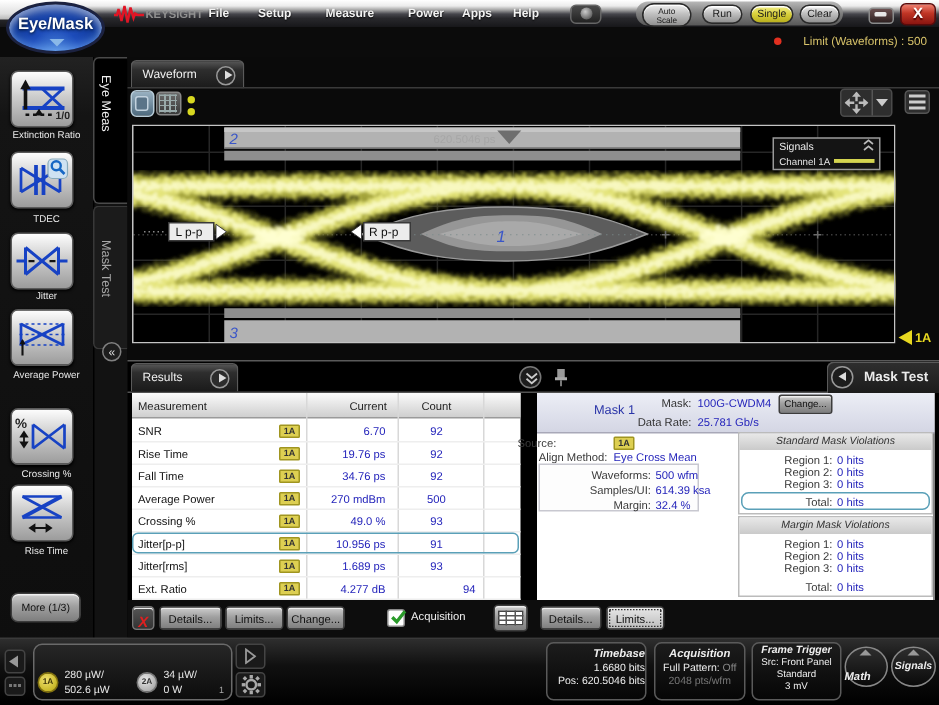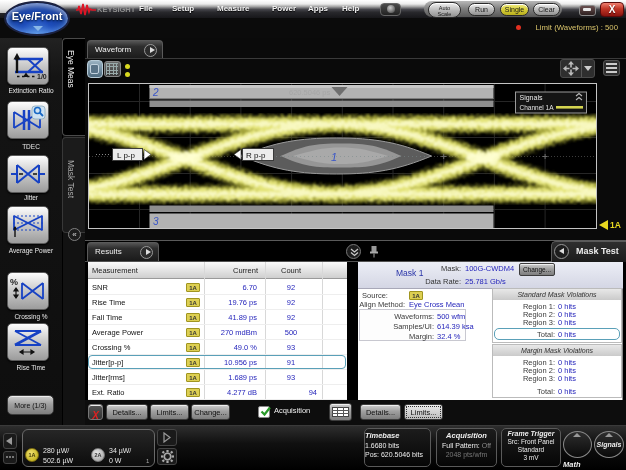--- a/index.html
+++ b/index.html
@@ -39,21 +39,21 @@
 
 <div class="a" style="left:579px;top:5px;width:17px;height:11px;border-radius:3px;background:linear-gradient(#6a5050,#2e2020);border:1px solid #8a8a8a"></div>
 <div class="a" style="left:583px;top:8px;width:8px;height:2.5px;background:#e8e8e8;border-radius:1px"></div>
 <div class="a" style="left:600px;top:2px;width:24px;height:15px;border-radius:4px;background:linear-gradient(#ef8070,#c03525 45%,#8a1510);border:1px solid #5a0a0a;color:#fff;font-weight:bold;font-size:10px;text-align:center;line-height:14px;text-shadow:0 1px 1px #400">X</div>
 
 <div class="a" style="left:0;top:18px;width:626px;height:20px;background:#0b0b0b"></div>
 <div class="a" style="left:516px;top:25px;width:5px;height:5px;border-radius:50%;background:#e23020"></div>
 <div class="a" style="right:8px;top:23px;font-size:7.8px;color:#d8c36a">Limit (Waveforms) : 500</div>
 
 <div class="a" style="left:4px;top:1px;width:66px;height:35px;border-radius:50%;background:radial-gradient(ellipse at 50% 125%,#64a2ea 0%,#1d4cba 42%,#123c9e 68%,#0c2c80 100%);border:2px solid #1c2240;box-shadow:inset 0 4px 5px rgba(255,255,255,.45),inset 0 -2px 6px rgba(130,190,255,.5)"></div>
-<div class="a" style="left:4px;top:10px;width:66px;text-align:center;font-size:11px;font-weight:bold;color:#fff;text-shadow:0 1px 2px #012">Eye/Front</div>
+<div class="a" style="left:4px;top:10px;width:66px;text-align:center;font-size:11px;font-weight:bold;color:#fff;text-shadow:0 1px 2px #012">Eye/Mask</div>
 <div class="a" style="left:33px;top:26px;width:0;height:0;border-left:5px solid transparent;border-right:5px solid transparent;border-top:5px solid #8ab8e8"></div>
 
 <div class="a" style="left:0;top:38px;width:62px;height:390px;background:linear-gradient(#222 0%,#141414 10%,#0e0e0e 100%)"></div>
 <div class="a" style="left:62px;top:38px;width:23px;height:390px;background:#121212;border-left:1px solid #000"></div>
 
 <div class="sbtn" style="top:47px">
     <svg width="38" height="32" viewBox="0 0 38 32">
       <g stroke="#1742c4" stroke-width="2.6" fill="none">
         <path d="M6,9 H34 M6,22 H34"></path>
       </g>
@@ -288,21 +288,21 @@
 <div class="a bluev" style="left:204px;top:283px;width:53px;text-align:right;font-size:7.5px">6.70</div>
 <div class="a bluev" style="left:265px;top:283px;width:52px;text-align:center;font-size:7.5px">92</div>
 <div class="a" style="left:88px;top:295px;width:259px;height:15px;border-bottom:1px solid #eee"></div>
 <div class="a" style="left:92px;top:298px;font-size:7.5px;color:#111">Rise Time</div>
 <div class="a" style="left:186px;top:298px;width:14px;height:9px;background:#ddcf52;border:1px solid #a09520;border-radius:1px;font-size:6px;font-weight:bold;color:#333;text-align:center;line-height:8px">1A</div>
 <div class="a bluev" style="left:204px;top:298px;width:53px;text-align:right;font-size:7.5px">19.76 ps</div>
 <div class="a bluev" style="left:265px;top:298px;width:52px;text-align:center;font-size:7.5px">92</div>
 <div class="a" style="left:88px;top:310px;width:259px;height:15px;border-bottom:1px solid #eee"></div>
 <div class="a" style="left:92px;top:313px;font-size:7.5px;color:#111">Fall Time</div>
 <div class="a" style="left:186px;top:313px;width:14px;height:9px;background:#ddcf52;border:1px solid #a09520;border-radius:1px;font-size:6px;font-weight:bold;color:#333;text-align:center;line-height:8px">1A</div>
-<div class="a bluev" style="left:204px;top:313px;width:53px;text-align:right;font-size:7.5px">41.89 ps</div>
+<div class="a bluev" style="left:204px;top:313px;width:53px;text-align:right;font-size:7.5px">34.76 ps</div>
 <div class="a bluev" style="left:265px;top:313px;width:52px;text-align:center;font-size:7.5px">92</div>
 <div class="a" style="left:88px;top:325px;width:259px;height:15px;border-bottom:1px solid #eee"></div>
 <div class="a" style="left:92px;top:328px;font-size:7.5px;color:#111">Average Power</div>
 <div class="a" style="left:186px;top:328px;width:14px;height:9px;background:#ddcf52;border:1px solid #a09520;border-radius:1px;font-size:6px;font-weight:bold;color:#333;text-align:center;line-height:8px">1A</div>
 <div class="a bluev" style="left:204px;top:328px;width:53px;text-align:right;font-size:7.5px">270 mdBm</div>
 <div class="a bluev" style="left:265px;top:328px;width:52px;text-align:center;font-size:7.5px">500</div>
 <div class="a" style="left:88px;top:340px;width:259px;height:15px;border-bottom:1px solid #eee"></div>
 <div class="a" style="left:92px;top:343px;font-size:7.5px;color:#111">Crossing %</div>
 <div class="a" style="left:186px;top:343px;width:14px;height:9px;background:#ddcf52;border:1px solid #a09520;border-radius:1px;font-size:6px;font-weight:bold;color:#333;text-align:center;line-height:8px">1A</div>
 <div class="a bluev" style="left:204px;top:343px;width:53px;text-align:right;font-size:7.5px">49.0 %</div>
@@ -343,21 +343,21 @@
 
 <div class="a" style="left:358px;top:262px;width:265px;height:138px;background:#fff;border-right:1px solid #888"></div>
 <div class="a" style="left:358px;top:262px;width:265px;height:27px;background:linear-gradient(#eceef6,#d4d6e4);border-bottom:1px solid #a8a8b8"></div>
 <div class="a" style="left:396px;top:268px;font-size:8.5px;color:#2a35a8">Mask 1</div>
 <div class="a" style="left:404px;top:264px;width:57px;text-align:right;font-size:7.5px;color:#333">Mask:</div>
 <div class="a bluev" style="left:465px;top:264px;font-size:7.5px">100G-CWDM4</div>
 <div class="gbtn" style="left:519px;top:263px;width:36px;height:13px;font-size:6.5px;line-height:12px;border-radius:2px">Change...</div>
 <div class="a" style="left:404px;top:277px;width:57px;text-align:right;font-size:7.5px;color:#333">Data Rate:</div>
 <div class="a bluev" style="left:465px;top:277px;font-size:7.5px">25.781 Gb/s</div>
 
-<div class="a glab" style="left:345px;top:291px;width:60px;text-align:center;font-size:7.5px">Source:</div>
+<div class="a glab" style="left:345px;top:291px;width:60px;text-align:left;font-size:7.5px">Source:</div>
 <div class="a" style="left:409px;top:291px;width:14px;height:9px;background:#ddcf52;border:1px solid #a09520;border-radius:1px;font-size:6px;font-weight:bold;color:#333;text-align:center;line-height:8px">1A</div>
 <div class="a glab" style="left:345px;top:300px;width:60px;text-align:right;font-size:7.5px">Align Method:</div>
 <div class="a bluev" style="left:409px;top:300px;font-size:7.5px">Eye Cross Mean</div>
 <div class="a" style="left:359px;top:309px;width:107px;height:32px;border:1px solid #c8c8d0;background:#fdfdfd"></div>
 <div class="a glab" style="left:361px;top:312px;width:73px;text-align:right;font-size:7.5px">Waveforms:</div>
 <div class="a bluev" style="left:437px;top:312px;font-size:7.5px">500 wfm</div>
 <div class="a glab" style="left:361px;top:322px;width:73px;text-align:right;font-size:7.5px">Samples/UI:</div>
 <div class="a bluev" style="left:437px;top:322px;font-size:7.5px">614.39 ksa</div>
 <div class="a glab" style="left:361px;top:332px;width:73px;text-align:right;font-size:7.5px">Margin:</div>
 <div class="a bluev" style="left:437px;top:332px;font-size:7.5px">32.4 %</div>
@@ -413,37 +413,37 @@
       <rect x="5.4" y="10.6" width="2.2" height="2.4"></rect>
       <rect x="0" y="5.4" width="2.4" height="2.2"></rect>
       <rect x="10.6" y="5.4" width="2.4" height="2.2"></rect>
       <rect x="1.2" y="1.2" width="2.2" height="2.2" transform="rotate(45 2.3 2.3)"></rect>
       <rect x="9.6" y="1.2" width="2.2" height="2.2" transform="rotate(45 10.7 2.3)"></rect>
       <rect x="1.2" y="9.6" width="2.2" height="2.2" transform="rotate(45 2.3 10.7)"></rect>
       <rect x="9.6" y="9.6" width="2.2" height="2.2" transform="rotate(45 10.7 10.7)"></rect>
     </g>
   </svg>
 
-<div class="a" style="left:364px;top:428px;width:67px;height:39px;background:linear-gradient(#1c1c1c,#060606);border:1px solid #5a5a5a;border-radius:5px;text-align:left;color:#eee">
+<div class="a" style="left:364px;top:428px;width:67px;height:39px;background:linear-gradient(#1c1c1c,#060606);border:1px solid #5a5a5a;border-radius:5px;text-align:right;color:#eee">
 <div style="font-size:7.5px;font-weight:bold;font-style:italic;margin-top:2px">Timebase</div>
 <div style="font-size:7px;margin-top:2px">1.6680 bits</div>
 <div style="font-size:7px;margin-top:2px">Pos: 620.5046 bits</div>
   </div>
 
 <div class="a" style="left:436px;top:428px;width:61px;height:39px;background:linear-gradient(#1c1c1c,#060606);border:1px solid #5a5a5a;border-radius:5px;text-align:center;color:#eee">
 <div style="font-size:7.5px;font-weight:bold;font-style:italic;margin-top:2px">Acquisition</div>
 <div style="font-size:7px;margin-top:2px">Full Pattern: <span style="color:#888">Off</span></div>
 <div style="font-size:7px;margin-top:2px;color:#777">2048 pts/wfm</div>
   </div>
 
 <div class="a" style="left:501px;top:428px;width:60px;height:39px;background:linear-gradient(#1c1c1c,#060606);border:1px solid #5a5a5a;border-radius:5px;text-align:center;color:#eee">
 <div style="font-size:7px;font-weight:bold;font-style:italic;margin-top:1px">Frame Trigger</div>
 <div style="font-size:6.5px;margin-top:1px">Src: Front Panel</div>
 <div style="font-size:6.5px;margin-top:1px">Standard</div>
 <div style="font-size:6.5px;margin-top:1px">3 mV</div>
   </div>
 
 <div class="a" style="left:563px;top:431px;width:29px;height:27px;border-radius:50%;background:linear-gradient(#2e2e2e,#0a0a0a);border:1px solid #888"></div>
 <div class="a" style="left:573px;top:433px;width:0;height:0;border-left:4px solid transparent;border-right:4px solid transparent;border-bottom:4px solid #999"></div>
-<div class="a" style="left:563px;top:460px;width:17px;text-align:center;font-size:7.5px;font-weight:bold;font-style:italic;color:#eee">Math</div>
+<div class="a" style="left:563px;top:446px;width:17px;text-align:center;font-size:7.5px;font-weight:bold;font-style:italic;color:#eee">Math</div>
 <div class="a" style="left:594px;top:431px;width:30px;height:27px;border-radius:50%;background:linear-gradient(#2e2e2e,#0a0a0a);border:1px solid #888"></div>
 <div class="a" style="left:605px;top:433px;width:0;height:0;border-left:4px solid transparent;border-right:4px solid transparent;border-bottom:4px solid #999"></div>
 <div class="a" style="left:594px;top:441px;width:30px;text-align:center;font-size:7px;font-weight:bold;font-style:italic;color:#eee">Signals</div>
 
 </body></html>

